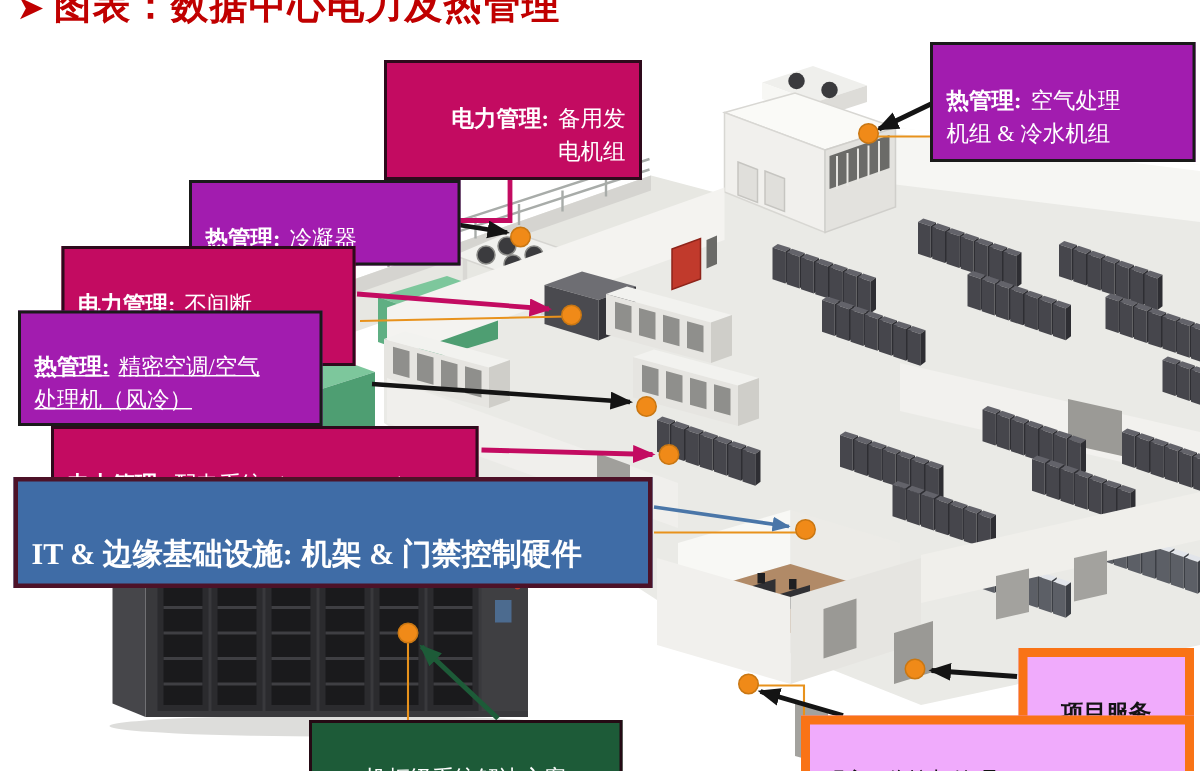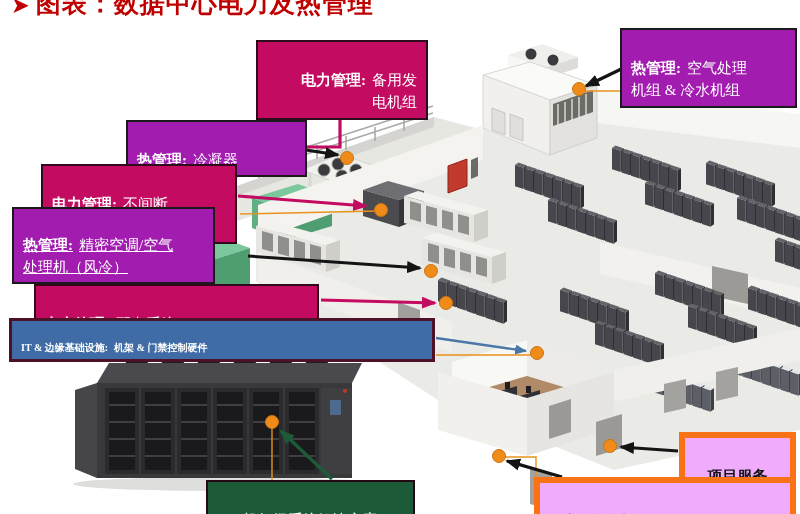--- a/index.html
+++ b/index.html
@@ -15,21 +15,21 @@
   .power{background:#c30b61;border:2px solid #2e0a1c;}
   .thermal{background:#a21caf;border:2px solid #1a1a1a;}
   .service{background:#f0abfc;border:6px solid #f97316;color:#141414;}
   #co-a{left:256px;top:40px;width:172px;text-align:right;}
   #co-b{left:620px;top:28px;width:177px;}
   #co-c{left:126px;top:100px;width:181px;margin-top:20px;}
   #co-d{left:41px;top:164px;width:196px;}
   #co-e{left:12px;top:207px;width:203px;line-height:1.45;text-decoration:underline;}
   #co-f{left:34px;top:284px;width:285px;}
   #co-g{left:9px;top:318px;width:426px;background:#3f6ca6;border:3px solid #4d1228;
-        font-weight:bold;font-size:10px;}
+        font-weight:bold;font-size:20px;}
   #co-h{left:206px;top:480px;width:209px;background:#1d5b38;border:2px solid #250a14;
         text-align:center;}
   #co-i{left:679px;top:432px;width:117px;text-align:center;font-weight:bold;}
   #co-j{left:534px;top:477px;width:262px;}
 </style>
 </head>
 <body>
 
 <svg id="scene" width="800" height="514" viewBox="0 0 800 514" xmlns="http://www.w3.org/2000/svg" xmlns:xlink="http://www.w3.org/1999/xlink">
   <defs>

